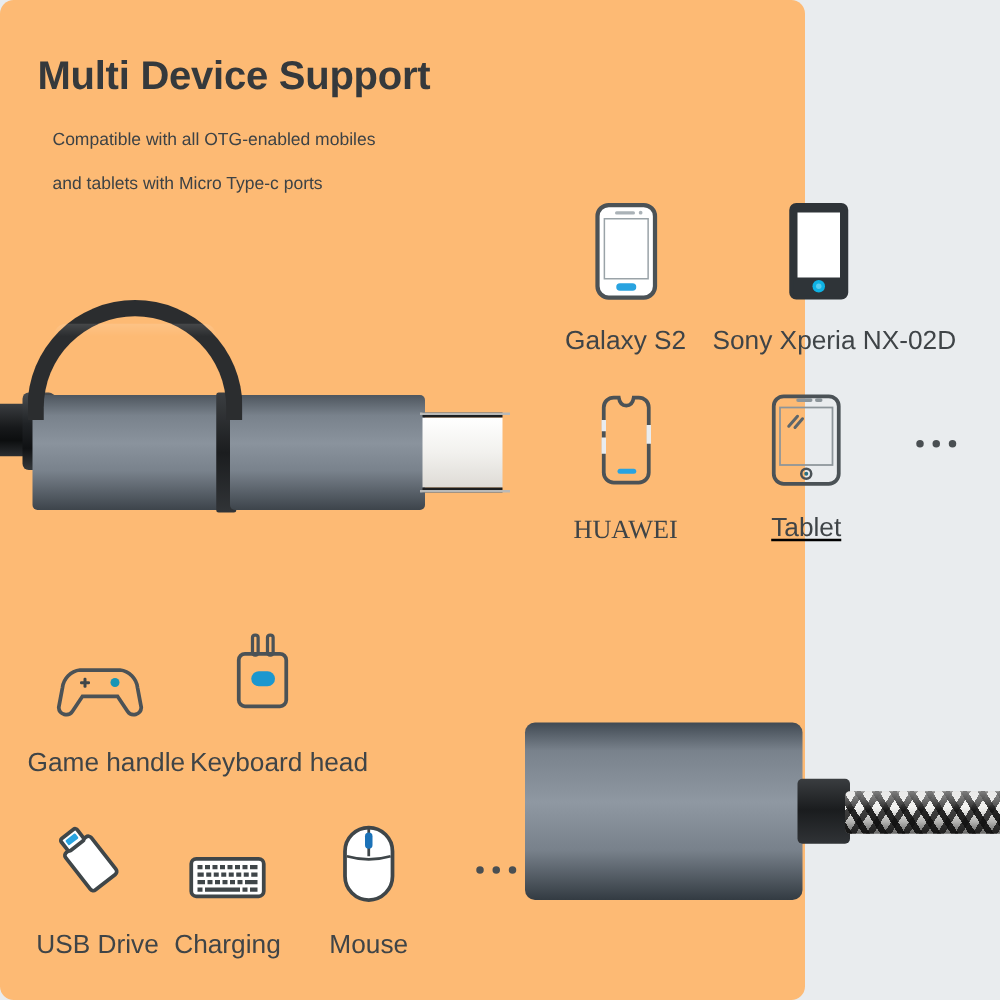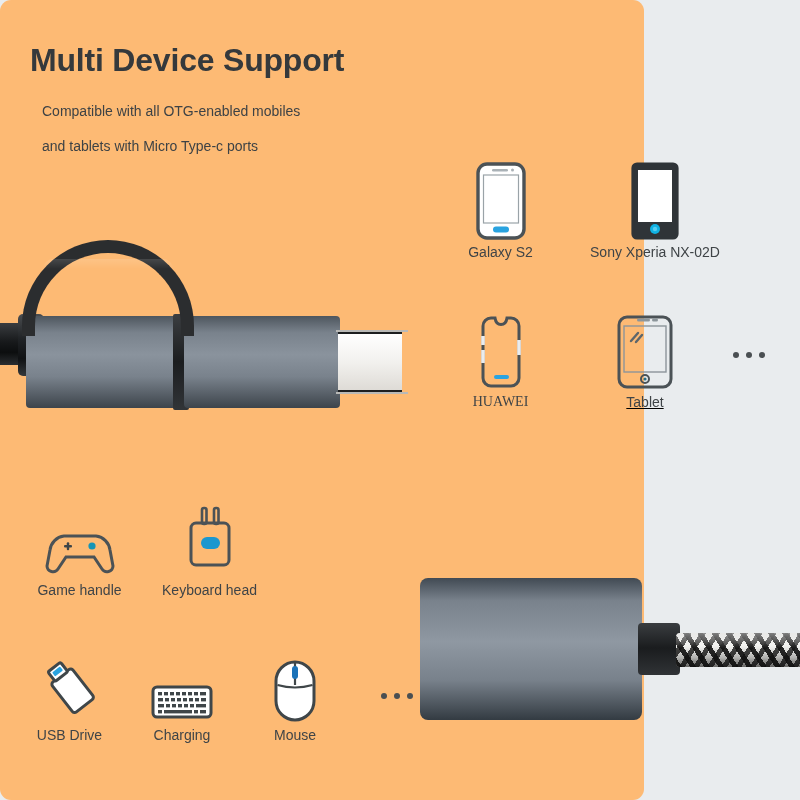--- a/index.html
+++ b/index.html
@@ -47,22 +47,22 @@
     position: absolute;
     text-align: center;
   }
   .cell .glyph {
     display: flex;
     align-items: flex-end;
     justify-content: center;
     height: 78px;
   }
   .cell .caption {
-    margin-top: 4px;
-    font-size: 14px;
+    margin-top: 21px;
+    font-size: 21px;
     color: #3f4447;
     white-space: nowrap;
   }
 
   
   .dots {
     position: absolute;
     display: flex;
     gap: 7px;
   }
@@ -322,21 +322,21 @@
       <svg width="56" height="72" viewBox="0 0 56 72">
         <rect x="20" y="2" width="4.5" height="16" rx="2" fill="none" stroke="#4b5256" stroke-width="2.6"></rect>
         <rect x="32" y="2" width="4.5" height="16" rx="2" fill="none" stroke="#4b5256" stroke-width="2.6"></rect>
         <rect x="9" y="17" width="38" height="42" rx="5" ry="5" fill="none" stroke="#4b5256" stroke-width="3"></rect>
         <rect x="19" y="31" width="19" height="12" rx="6" fill="#1b97cf"></rect>
       </svg>
     </div>
     <div class="caption">Keyboard head</div>
   </div>
 
-  <div class="cell" style="left:12px; top:645px; width:115px;">
+  <div class="cell" style="left:12px; top:645px; width:115px;text-align:right;">
     <div class="glyph">
       <svg width="68" height="68" viewBox="0 0 68 68">
         <g transform="rotate(-38 34 34)">
           <rect x="22" y="18" width="26" height="38" rx="3" fill="#ffffff" stroke="#3f4649" stroke-width="3"></rect>
           <rect x="27" y="7" width="16" height="12" rx="2" fill="#ffffff" stroke="#3f4649" stroke-width="3"></rect>
           <rect x="30" y="10" width="10" height="5" rx="1" fill="#29a3e0"></rect>
         </g>
       </svg>
     </div>
     <div class="caption">USB Drive</div>

